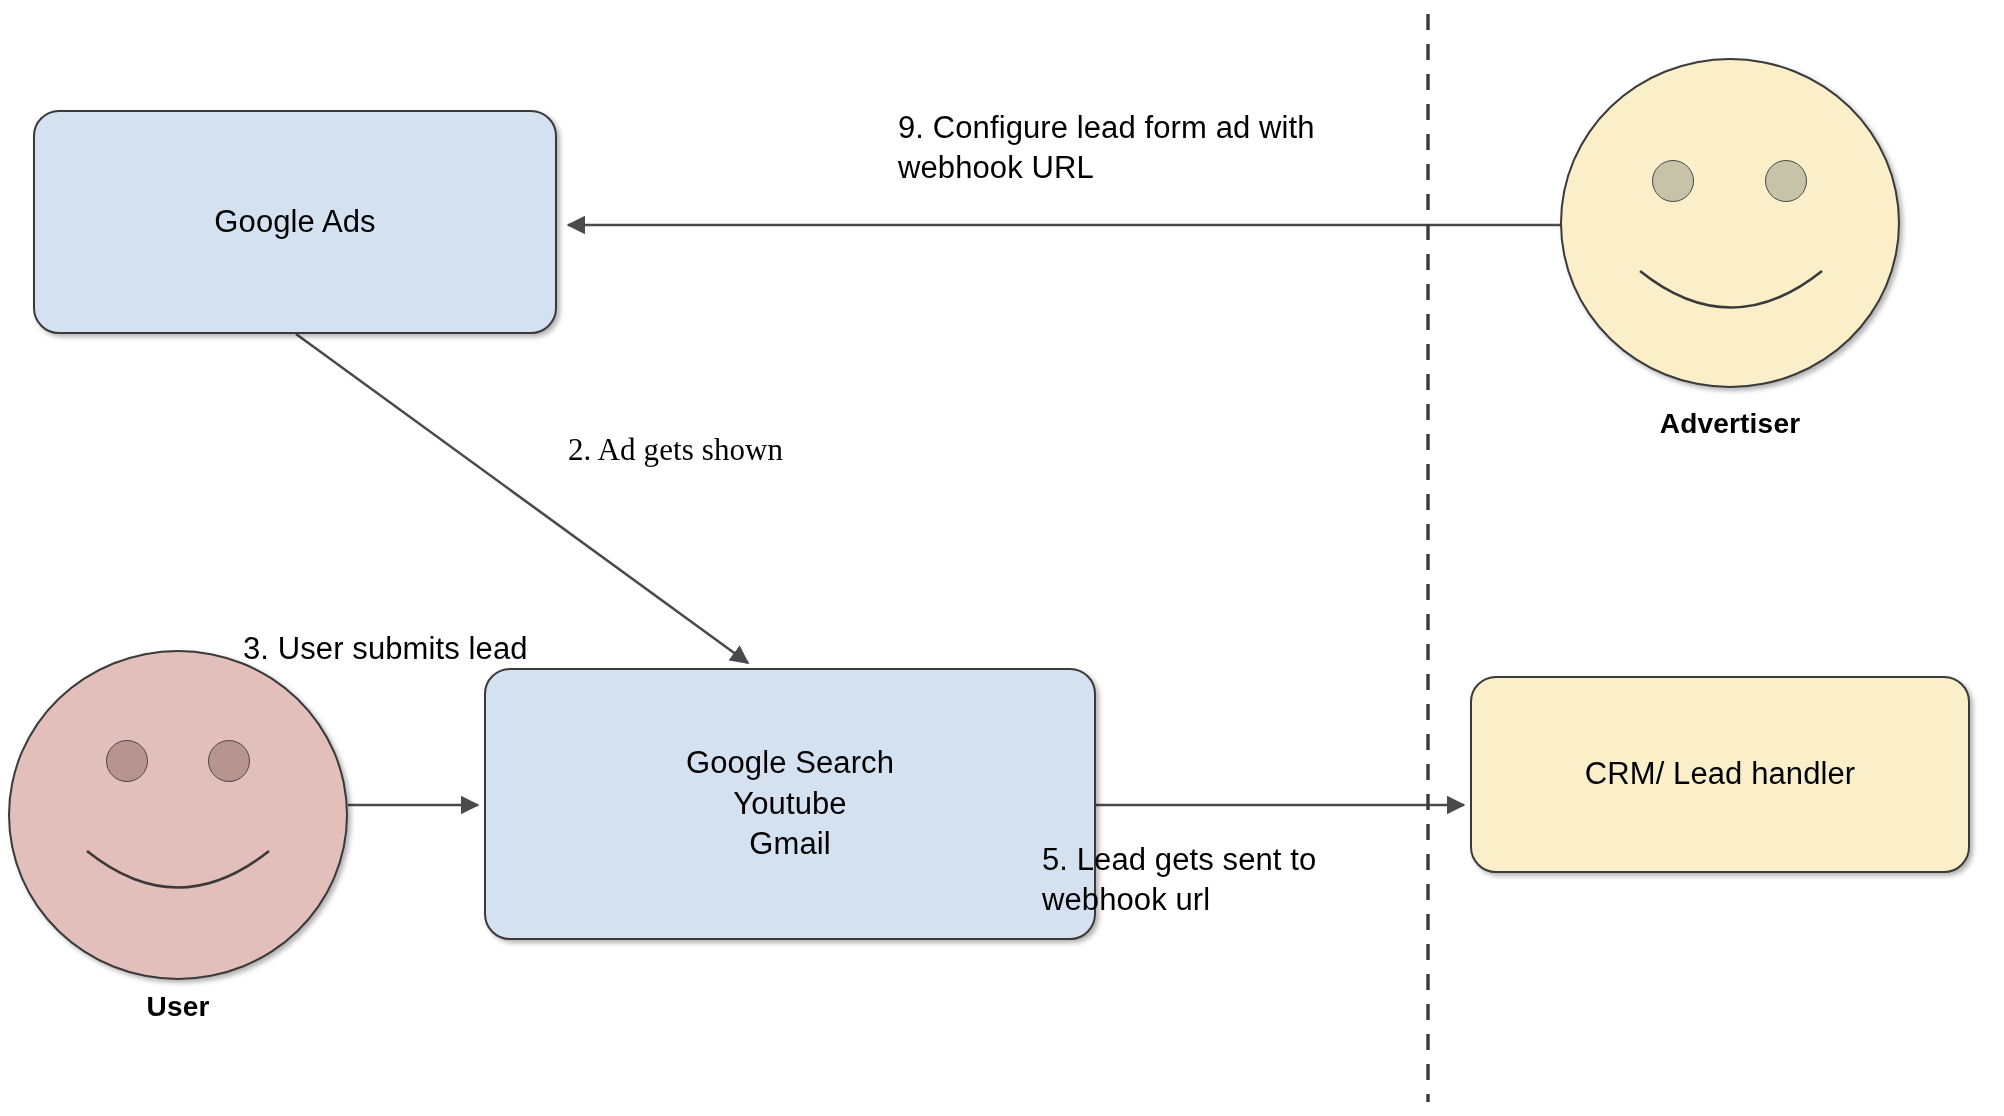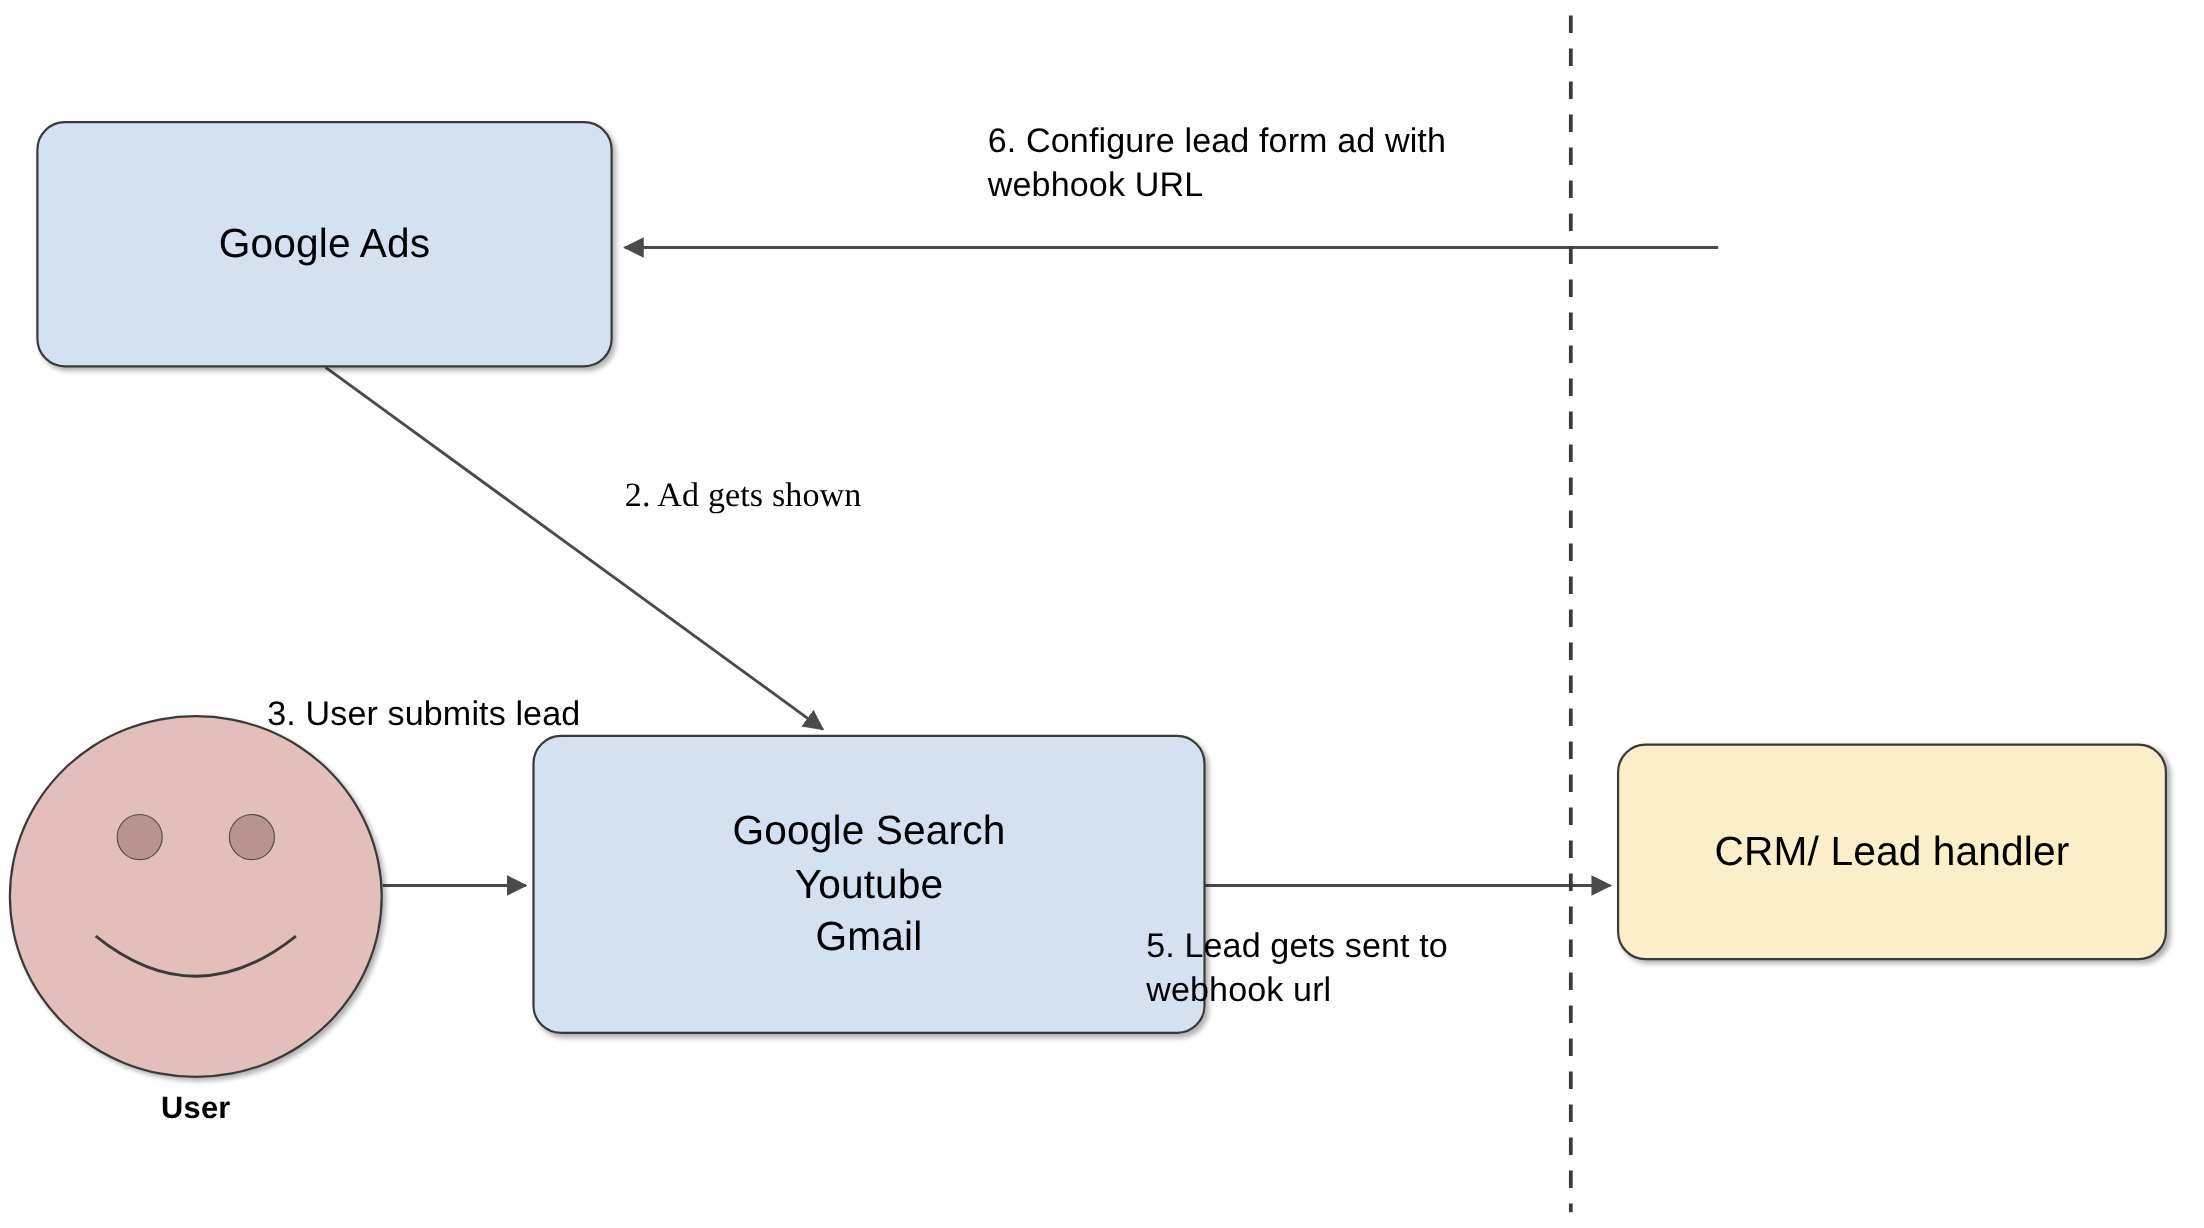--- a/index.html
+++ b/index.html
@@ -41,21 +41,21 @@
   .rounded-box {
     border-radius: 26px;
   }
   .blue {
     background: #d4e1f0;
   }
   .cream {
     background: #fbefc9;
   }
   .node-label {
-    font-size: 37px;
+    font-size: 31px;
     line-height: 1.32;
     letter-spacing: 0.1px;
     white-space: pre-line;
   }
 
   
   .actor {
     position: absolute;
   }
   .face {
@@ -131,32 +131,41 @@
   <div class="node rounded-box blue" style="left:484px; top:668px; width:612px; height:272px;">
     <span class="node-label">Google Search
 Youtube
 Gmail</span>
   </div>
 
   <div class="node rounded-box cream" style="left:1470px; top:676px; width:500px; height:197px;">
     <span class="node-label">CRM/ Lead handler</span>
   </div>
 
+  <div class="actor" style="left:1560px; top:58px; width:340px; height:390px;">
+    <div class="face face-advertiser" style="width:340px; height:330px;"></div>
+    <div class="eye eye-advertiser" style="left:92px; top:102px; width:42px; height:42px;"></div>
+    <div class="eye eye-advertiser" style="left:205px; top:102px; width:42px; height:42px;"></div>
+    <svg class="mouth" style="left:76px; top:208px;" width="190" height="66" viewBox="0 0 190 66" xmlns="http://www.w3.org/2000/svg">
+      <path d="M 4 5 Q 95 78 186 5" fill="none" stroke="#3a3a3a" stroke-width="2.6"></path>
+    </svg>
+    <div class="actor-caption" style="top:350px;">Advertiser</div>
+  </div>
 
   <div class="actor" style="left:8px; top:650px; width:340px; height:400px;">
     <div class="face face-user" style="width:340px; height:330px;"></div>
     <div class="eye eye-user" style="left:98px; top:90px; width:42px; height:42px;"></div>
     <div class="eye eye-user" style="left:200px; top:90px; width:42px; height:42px;"></div>
     <svg class="mouth" style="left:75px; top:196px;" width="190" height="66" viewBox="0 0 190 66" xmlns="http://www.w3.org/2000/svg">
       <path d="M 4 5 Q 95 78 186 5" fill="none" stroke="#3a3a3a" stroke-width="2.6"></path>
     </svg>
     <div class="actor-caption" style="top:341px;">User</div>
   </div>
 
-  <div class="edge-label" style="left:898px; top:108px; width:520px;">6.  Configure lead form ad with
+  <div class="edge-label" style="left:898px; top:108px; width:520px;">9.  Configure lead form ad with
 webhook URL</div>
 
   <div class="edge-label" style="left:568px; top:430px; width:400px;font-family:Liberation Serif, serif;">2.  Ad gets shown</div>
 
   <div class="edge-label" style="left:243px; top:597px; width:400px;margin-top:32px;">3.  User submits lead</div>
 
   <div class="edge-label" style="left:1042px; top:840px; width:400px;">5.  Lead gets sent to
 webhook url</div>
 
 </div>

